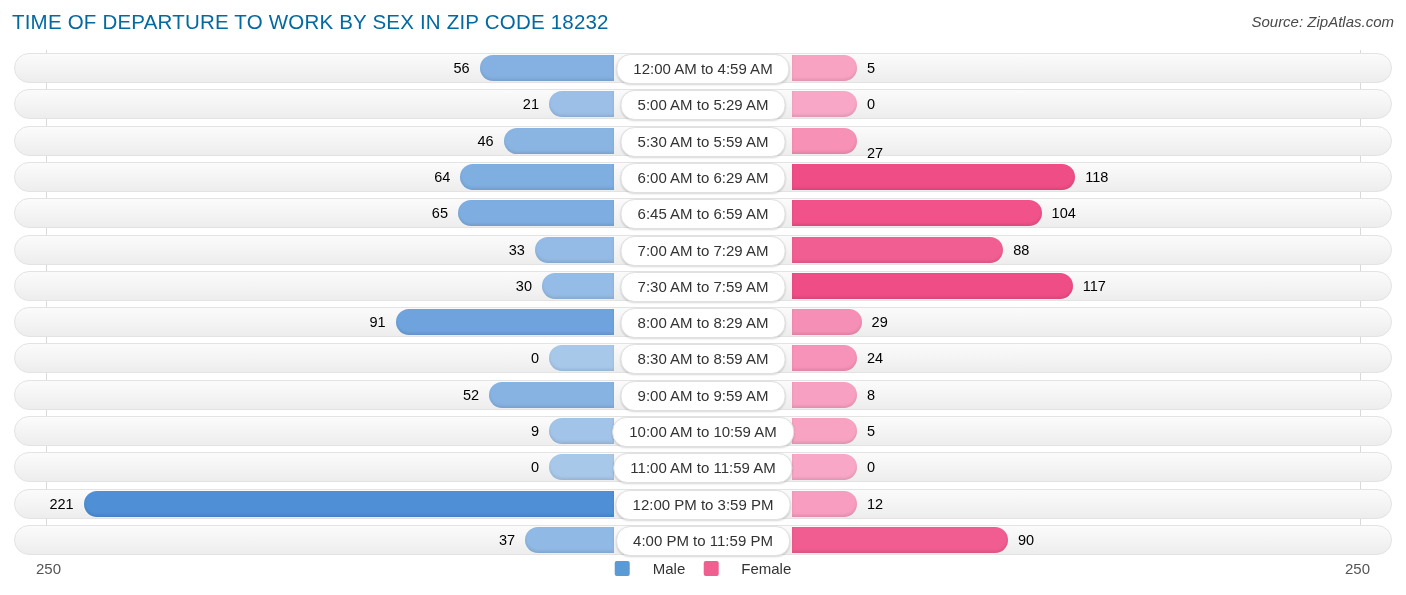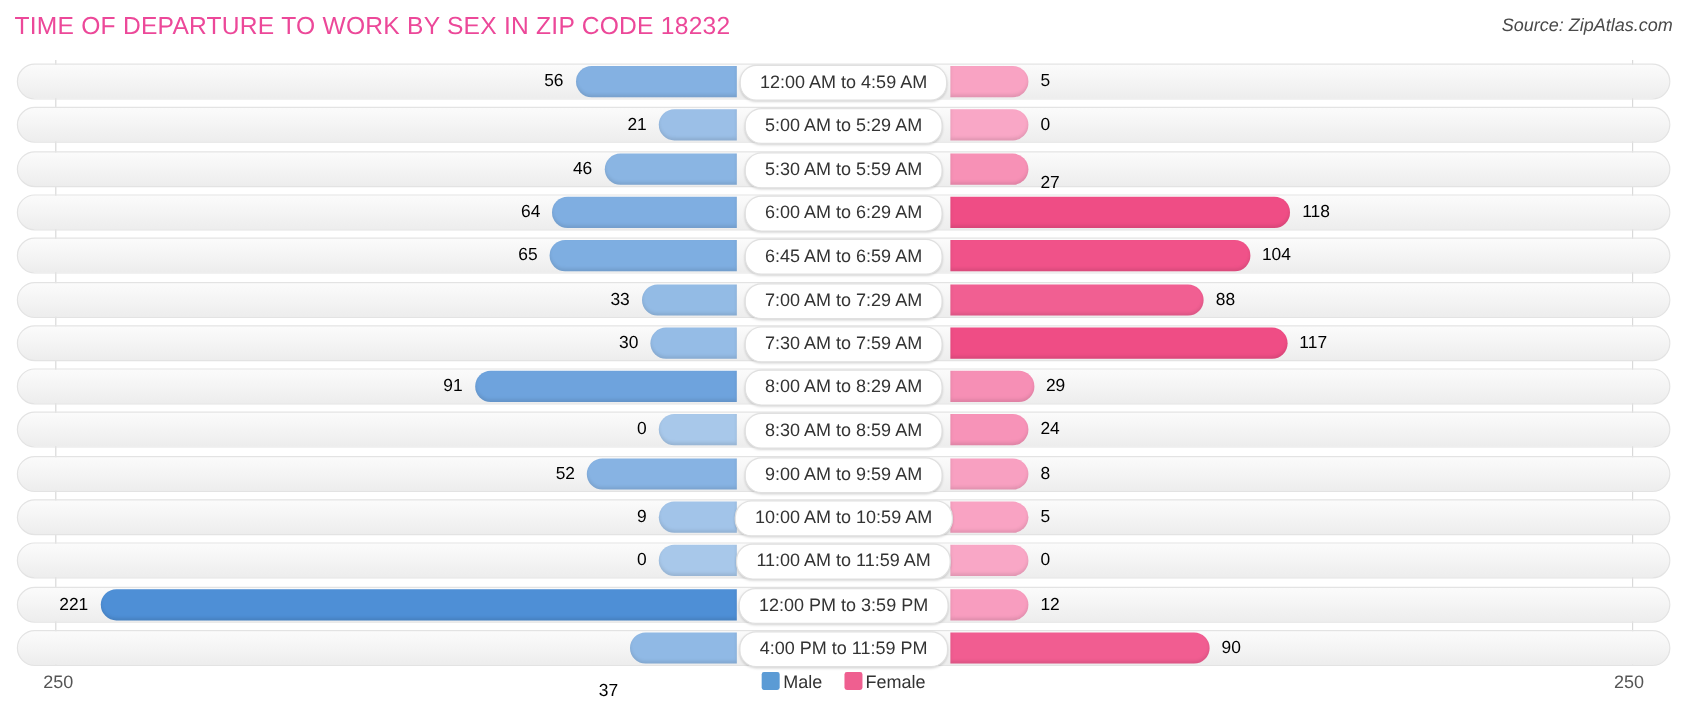--- a/index.html
+++ b/index.html
@@ -26,21 +26,21 @@
     top: 0; left: 0;
     width: 1406px;
     height: 46px;
   }
   .chart-title {
     position: absolute;
     left: 12px;
     top: 10px;
     font-size: 20.5px;
     letter-spacing: 0.2px;
-    color: #ec4899;
+    color: #0369a1;
     font-weight: 400;
     white-space: nowrap;
   }
   .source-note {
     position: absolute;
     right: 12px;
     top: 13px;
     font-size: 15px;
     font-style: italic;
     color: #4a4a4a;
@@ -144,22 +144,22 @@
     left: 50%;
     transform: translateX(-50%);
     top: 4px;
     display: flex;
     align-items: center;
     gap: 18px;
     white-space: nowrap;
   }
   .legend-item {
     display: flex;
-    align-items: flex-start;
-    gap: 3px;
+    align-items: center;
+    gap: 23px;
   }
   .legend-swatch {
     width: 15px;
     height: 15px;
     border-radius: 2px;
     display: inline-block;
   }
   .legend-label {
     font-size: 15px;
     color: #333333;
@@ -279,21 +279,21 @@
         <div class="bar male" style="left: 69.6px; width: 530.4px; background: rgb(78, 143, 214);"></div>
         <div class="bar female" style="left: 778px; width: 65px; background: rgb(248, 157, 191);"></div>
         <div class="val left" style="left: 7.6px; width: 52px;">221</div>
         <div class="val right" style="left: 853px;">12</div>
         <div class="cat-pill">12:00 PM to 3:59 PM</div>
       </div>
       <div class="row" style="top: 474.9px;">
         <div class="track"></div>
         <div class="bar male" style="left: 511.2px; width: 88.8px; background: rgb(144, 185, 229);"></div>
         <div class="bar female" style="left: 778px; width: 216px; background: rgb(241, 93, 145);"></div>
-        <div class="val left" style="left: 449.2px; width: 52px; margin-top: 36px;">37</div>
+        <div class="val left" style="left: 449.2px; width: 52px;">37</div>
         <div class="val right" style="left: 1004px;">90</div>
         <div class="cat-pill">4:00 PM to 11:59 PM</div>
       </div>
     </div>
 
   <div class="footer">
     <div class="axis-tick left">250</div>
     <div class="axis-tick right">250</div>
     <div class="legend">
       <div class="legend-item">

